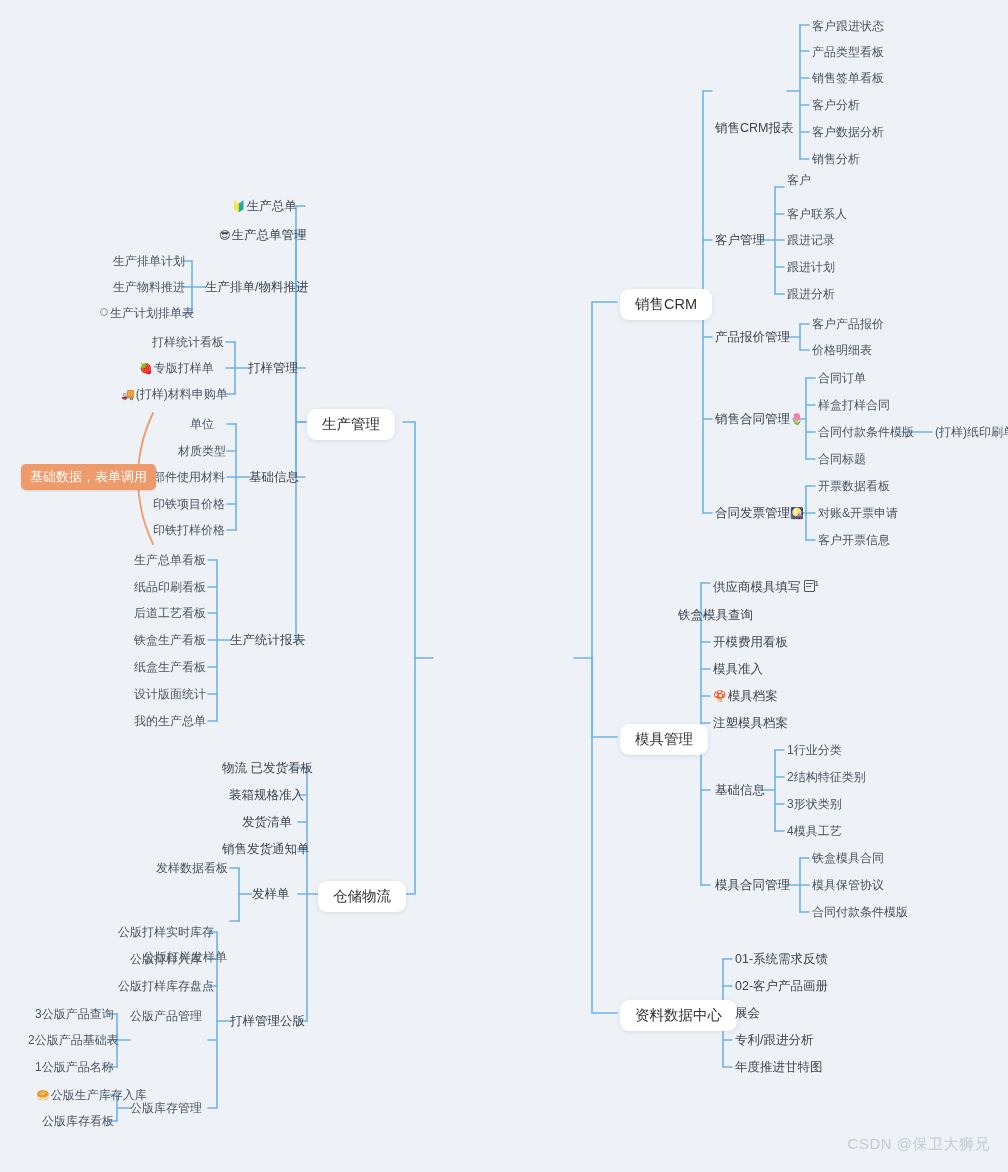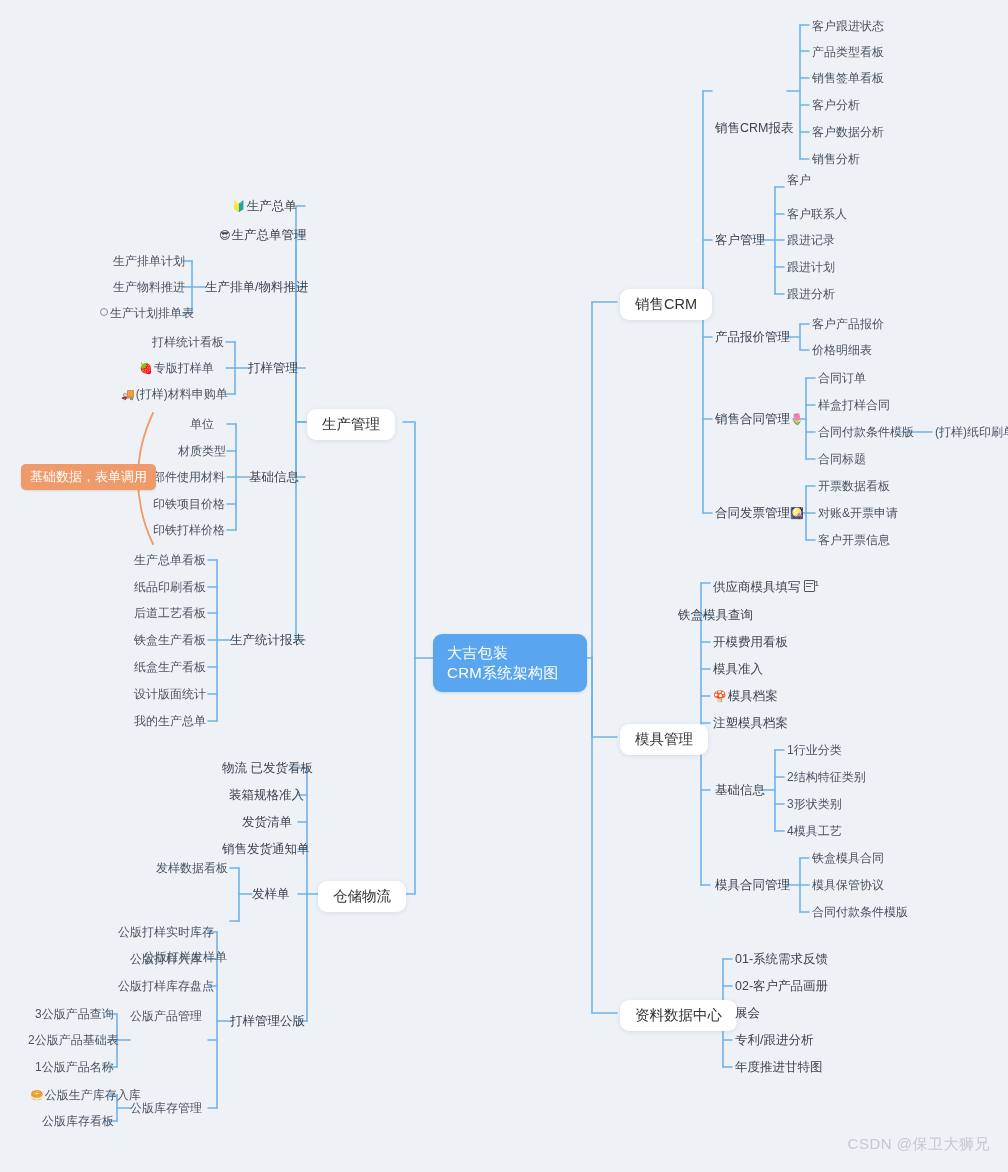--- a/index.html
+++ b/index.html
@@ -223,24 +223,20 @@
     <path d="M712,1013 H723"></path>
     <path d="M723,959 V1067"></path>
     <path d="M723,959 h9"></path>
     <path d="M723,986 h9"></path>
     <path d="M723,1013 h9"></path>
     <path d="M723,1040 h9"></path>
     <path d="M723,1067 h9"></path>
   </g>
 </svg>
 
-<div class="node root" style="left:433px;top:634px;width:126px;">
-  <div>大吉包装</div>
-  <div>CRM系统架构图</div>
-</div>
 
 <div class="node lvl1" style="left:307px;top:409px;"><span>生产管理</span></div>
 <div class="node lvl1" style="left:318px;top:881px;"><span>仓储物流</span></div>
 <div class="node lvl1" style="left:620px;top:289px;"><span>销售CRM</span></div>
 <div class="node lvl1" style="left:620px;top:724px;"><span>模具管理</span></div>
 <div class="node lvl1" style="left:620px;top:1000px;"><span>资料数据中心</span></div>
 
 <div class="node lvl2" style="left:232px;top:199px;"><span class="emoji">🔰</span><span>生产总单</span></div>
 <div class="node lvl2" style="left:219px;top:228px;"><span class="emoji">😎</span><span>生产总单管理</span></div>
 
@@ -285,21 +281,21 @@
 <div class="node lvl3" style="left:118px;top:925px;"><span>公版打样实时库存</span></div>
 <div class="node lvl3" style="left:130px;top:952px;text-align:center;"><span>公版打样入库</span></div>
 <div class="node lvl3" style="left:118px;top:979px;"><span>公版打样库存盘点</span></div>
 
 <div class="node lvl3" style="left:130px;top:1009px;"><span>公版产品管理</span></div>
 <div class="node lvl3" style="left:35px;top:1007px;"><span>3公版产品查询</span></div>
 <div class="node lvl3" style="left:28px;top:1033px;"><span>2公版产品基础表</span></div>
 <div class="node lvl3" style="left:35px;top:1060px;"><span>1公版产品名称</span></div>
 
 <div class="node lvl3" style="left:130px;top:1101px;"><span>公版库存管理</span></div>
-<div class="node lvl3" style="left:30px;top:1088px;text-align:right;"><span class="emoji">🥯</span><span>公版生产库存入库</span></div>
+<div class="node lvl3" style="left:36px;top:1088px;text-align:right;"><span class="emoji">🥯</span><span>公版生产库存入库</span></div>
 <div class="node lvl3" style="left:42px;top:1114px;"><span>公版库存看板</span></div>
 
 <div class="node lvl2" style="left:715px;top:84px;margin-top:37px;"><span>销售CRM报表</span></div>
 <div class="node lvl3" style="left:812px;top:19px;"><span>客户跟进状态</span></div>
 <div class="node lvl3" style="left:812px;top:45px;"><span>产品类型看板</span></div>
 <div class="node lvl3" style="left:812px;top:71px;"><span>销售签单看板</span></div>
 <div class="node lvl3" style="left:812px;top:98px;"><span>客户分析</span></div>
 <div class="node lvl3" style="left:812px;top:125px;"><span>客户数据分析</span></div>
 <div class="node lvl3" style="left:812px;top:152px;"><span>销售分析</span></div>
 

